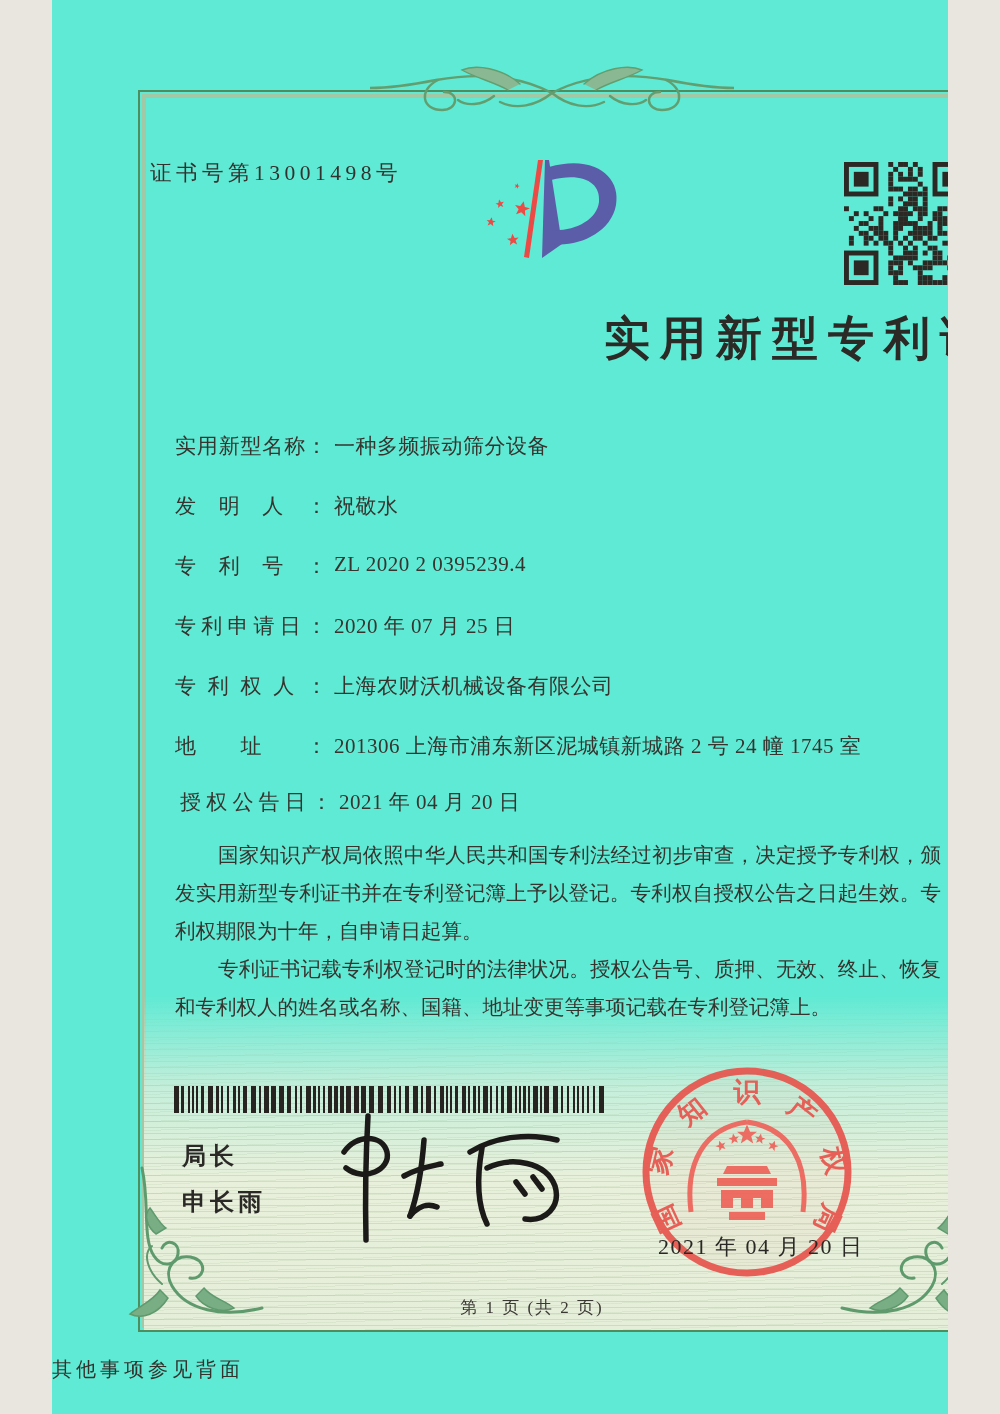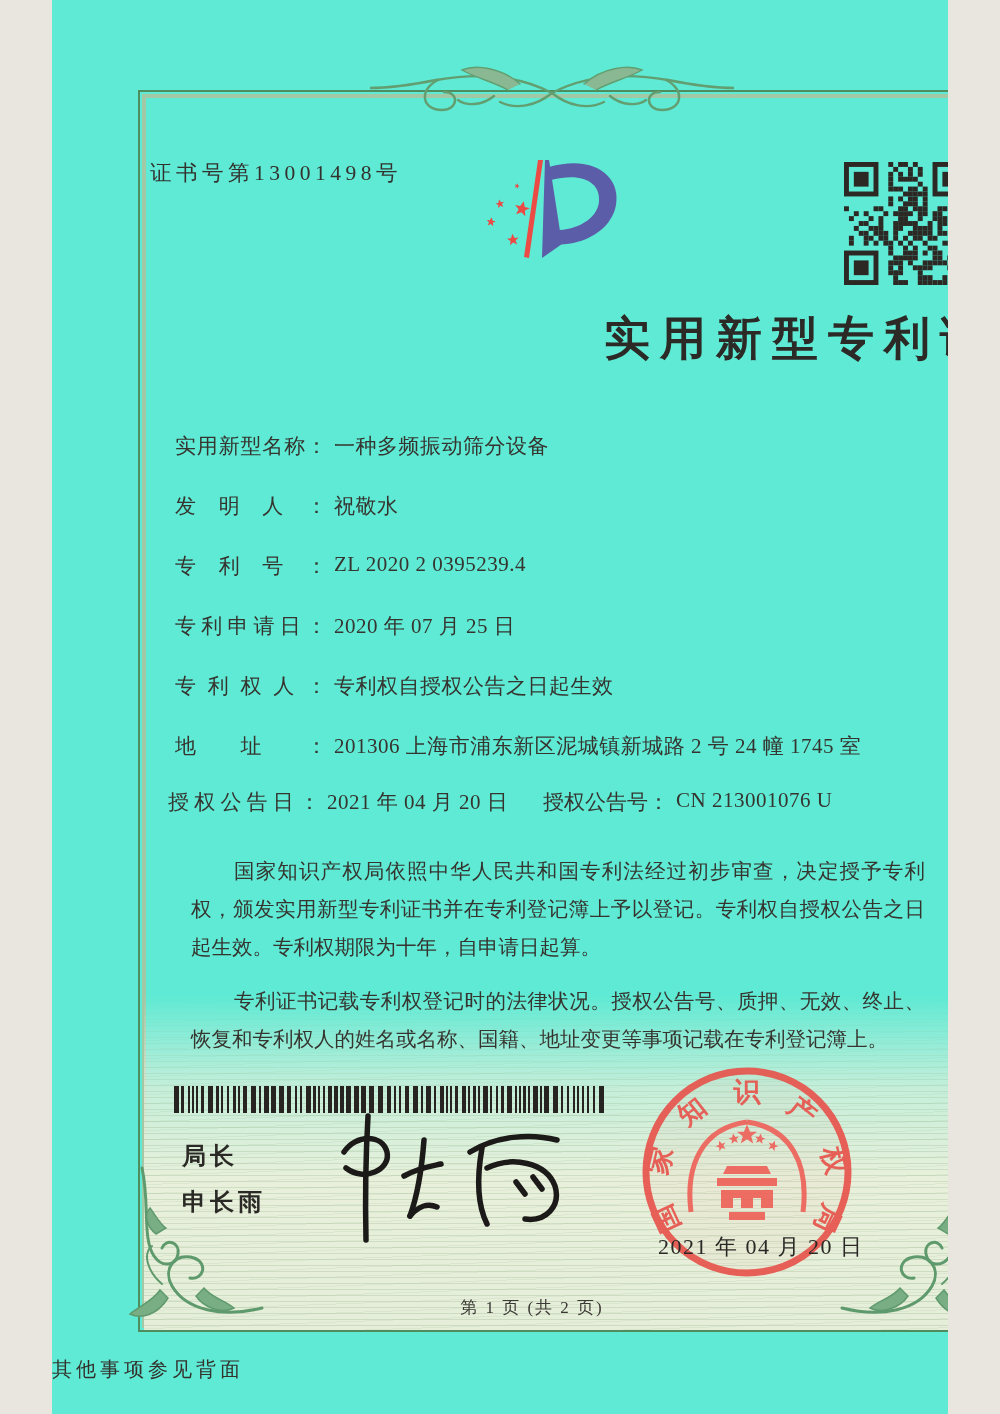--- a/index.html
+++ b/index.html
@@ -28,21 +28,21 @@
   .title{position:absolute;left:0;top:308px;width:1000px;text-align:right;
     font-size:46px;font-weight:700;letter-spacing:10px;color:#2c2a26;}
   
   .frow{position:absolute;white-space:nowrap;font-size:21px;color:#36342f;}
   .flabel{display:inline-block;width:152px;text-align:justify;text-align-last:justify;vertical-align:top;}
   .flabel-inline{display:inline-block;vertical-align:top;}
   .fvalue{margin-left:7px;letter-spacing:.5px;}
   
   .paras{position:absolute;left:123px;top:836px;width:766px;font-size:20.5px;
     line-height:38px;text-align:justify;color:#36342f;}
-  .paras p{margin:16px;text-indent:2.1em;}
+  .paras p{margin:0;text-indent:2.1em;}
   
   .barcode{position:absolute;left:122px;top:1086px;width:436px;height:27px;}
   .signer-title{position:absolute;left:130px;top:1140px;font-size:24px;font-weight:600;
     letter-spacing:4px;color:#2b2926;font-family:"Liberation Sans","DejaVu Sans",sans-serif;}
   .signer-name{position:absolute;left:130px;top:1186px;font-size:24px;font-weight:600;
     letter-spacing:4px;color:#2b2926;font-family:"Liberation Sans","DejaVu Sans",sans-serif;}
   .signature{position:absolute;left:272px;top:1106px;width:240px;height:142px;}
   .seal{position:absolute;left:583px;top:1060px;width:224px;height:224px;}
   .seal-ring text{font-family:"Liberation Serif","DejaVu Serif",serif;font-size:27px;font-weight:700;
     fill:#e8514a;text-anchor:middle;}
@@ -338,30 +338,27 @@
   <div class="frow" style="left:123px;top:492px">
     <span class="flabel">发明人：</span><span class="fvalue">祝敬水</span>
   </div>
   <div class="frow" style="left:123px;top:552px">
     <span class="flabel">专利号：</span><span class="fvalue">ZL 2020 2 0395239.4</span>
   </div>
   <div class="frow" style="left:123px;top:612px">
     <span class="flabel">专利申请日：</span><span class="fvalue">2020 年 07 月 25 日</span>
   </div>
   <div class="frow" style="left:123px;top:672px">
-    <span class="flabel">专利权人：</span><span class="fvalue">专利权自授权公告之日起生效</span>
+    <span class="flabel">专利权人：</span><span class="fvalue">上海农财沃机械设备有限公司</span>
   </div>
   <div class="frow" style="left:123px;top:732px">
     <span class="flabel">地址：</span><span class="fvalue">201306 上海市浦东新区泥城镇新城路 2 号 24 幢 1745 室</span>
   </div>
-  <div class="frow" style="left:116px;top:788px">
+  <div class="frow" style="left:128px;top:788px">
     <span class="flabel">授权公告日：</span><span class="fvalue">2021 年 04 月 20 日</span>
-  </div>
-  <div class="frow" style="left:491px;top:788px">
-    <span class="flabel-inline">授权公告号：</span><span class="fvalue">CN 213001076 U</span>
   </div>
 
   <div class="paras">
     <p>国家知识产权局依照中华人民共和国专利法经过初步审查，决定授予专利权，颁发实用新型专利证书并在专利登记簿上予以登记。专利权自授权公告之日起生效。专利权期限为十年，自申请日起算。</p>
     <p>专利证书记载专利权登记时的法律状况。授权公告号、质押、无效、终止、恢复和专利权人的姓名或名称、国籍、地址变更等事项记载在专利登记簿上。</p>
   </div>
 
   <div class="barcode">
     <svg width="436" height="27" viewBox="0 0 436 27">
         <g fill="#262320">

